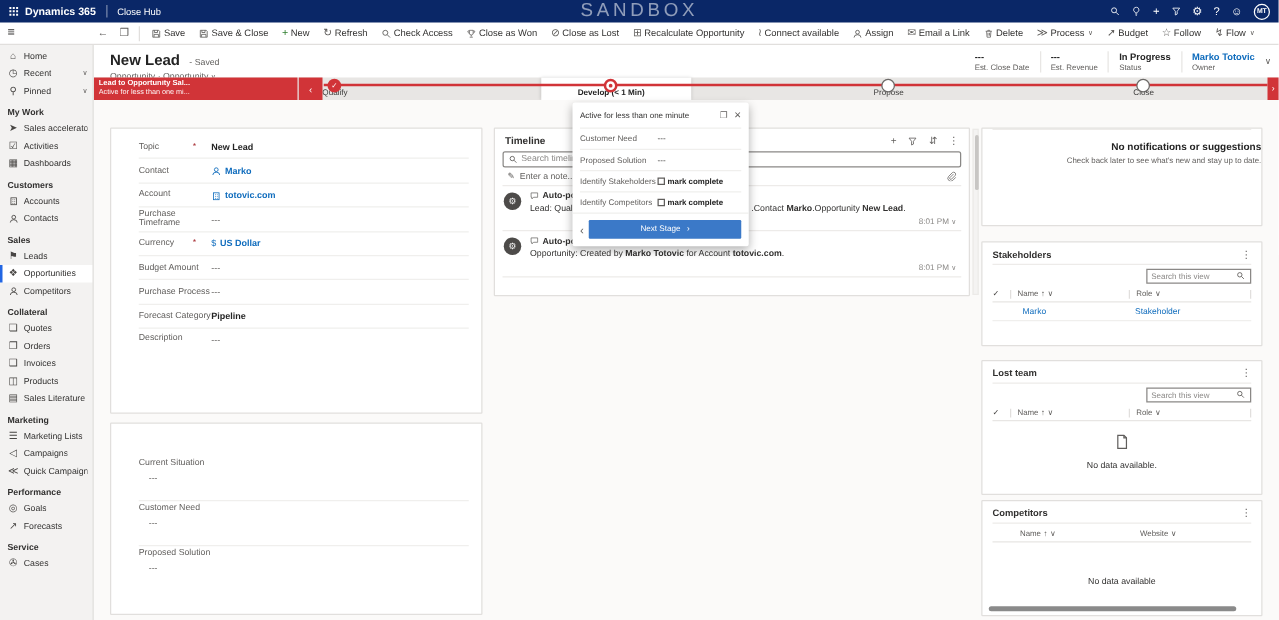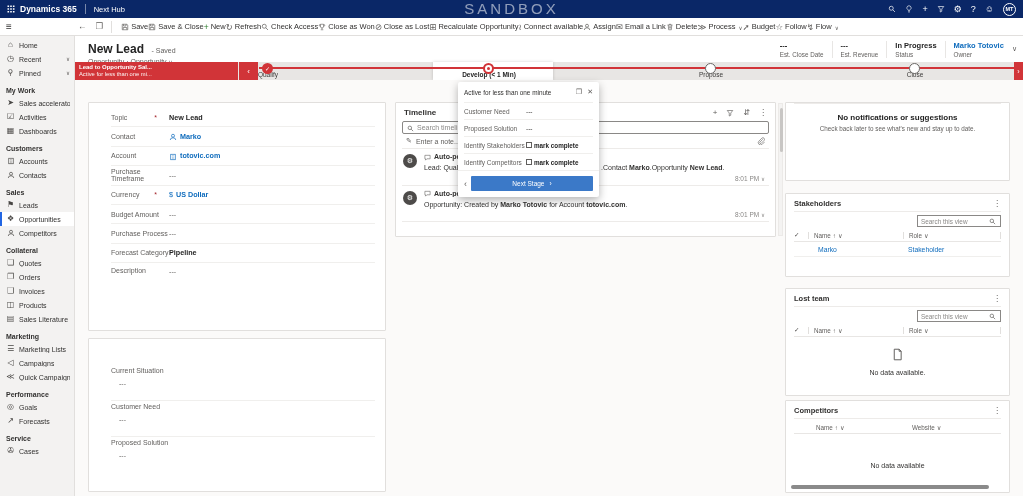--- a/index.html
+++ b/index.html
@@ -18,21 +18,21 @@
 .tb-right{margin-left:auto;display:flex;align-items:center;gap:9px;z-index:2}
 .tb-ic{font-size:9px;line-height:1;color:#fff;display:flex;align-items:center}
 .avatar{width:13px;height:13px;border-radius:50%;border:1px solid #fff;font-size:5.5px;font-weight:bold;display:flex;align-items:center;justify-content:center}
 
 
 .cmdbar{position:absolute;top:18px;left:0;right:0;height:18px;background:#fff;border-bottom:1px solid #e1dfdd;display:flex;align-items:center;font-size:7.5px;color:#323130;padding-left:6px;white-space:nowrap;overflow:hidden;z-index:5}
 .hamb{font-size:10px;color:#323130;width:12px}
 .cmd-spacer{width:60px;flex:none}
 .cmdnav{display:flex;align-items:center;gap:9px;margin-right:8px}
 .cmd-vdiv{width:1px;height:12px;background:#e1dfdd;margin-right:9px}
-.cmd{display:flex;align-items:flex-end;gap:2px;margin-right:0;cursor:default}
+.cmd{display:flex;align-items:center;gap:2px;margin-right:11px;cursor:default}
 .ci{font-size:8.5px;color:#5d5b59;line-height:1;display:flex;align-items:center}
 .ci.green{color:#2d7d2d}
 .cmd .dd{font-size:5.5px;color:#605e5c;margin-left:1px}
 
 
 .sidebar{position:absolute;top:36px;left:0;width:75px;bottom:0;background:#f3f2f1;border-right:1px solid #e1dfdd;font-size:7px;overflow:hidden;z-index:4;padding-top:2px}
 .sb-item{display:flex;align-items:center;height:14px;padding:0 4px 0 6px;gap:4px;cursor:default}
 .sb-item .si{width:9px;font-size:8px;color:#484644;text-align:center;flex:none;line-height:1}
 .sb-item .sl{white-space:nowrap;overflow:hidden}
 .sb-item .chev{margin-left:auto;font-size:5.5px;color:#605e5c}
@@ -116,21 +116,21 @@
 .tl-time{text-align:right;font-size:6.5px;color:#8a8886;margin-top:2.5px;padding-right:2px}
 .tl-time .chev{font-size:5.5px}
 .mid-scroll{position:absolute;left:703px;top:23px;width:5px;height:133px;background:#f4f3f2;border:1px solid #eceae8}
 .mid-thumb{position:absolute;left:0;top:4px;width:3px;height:44px;background:#c8c6c4;border-radius:2px;margin:0 .5px}
 
 
 .pc-head{display:flex;align-items:center;padding:5px 8px 3px}
 .pc-title{font-size:7.5px;font-weight:bold}
 .pc-more{margin-left:auto;color:#605e5c;font-size:8px}
 .pc-div{height:1px;background:#edebe9;margin:0 8px}
-.as-empty{text-align:center;margin-top:9px}
+.as-empty{text-align:right;margin-top:9px}
 .as-t{font-size:8px;font-weight:bold;color:#242424}
 .as-s{font-size:6.3px;color:#605e5c;margin-top:3px}
 .g-search{display:flex;margin:3px 8px 2px}
 .g-box{margin-left:auto;width:84px;height:12px;border:1px solid #8a8886;display:flex;align-items:center;padding:0 3px;gap:2px}
 .g-box input{border:0;outline:0;width:66px;font-size:6.4px;color:#323130;background:transparent;font-family:inherit}
 .g-cols{display:flex;align-items:center;height:13px;margin:1px 8px 0;color:#605e5c;font-size:6.3px;border-bottom:1px solid #e8e6e4}
 .g-cc{width:14px;flex:none;font-size:6.5px;color:#484644}
 .g-cn{width:95px;flex:none;border-left:1px solid #e1dfdd;padding-left:5px;display:flex;gap:2px;align-items:center}
 .g-cr{flex:1;border-left:1px solid #e1dfdd;padding-left:5px;display:flex;gap:2px;align-items:center;border-right:1px solid #e1dfdd}
 .g-row{display:flex;align-items:center;height:15px;margin:0 8px;border-bottom:1px solid #f0efed;font-size:6.8px}
@@ -166,21 +166,21 @@
 
   <header class="topbar">
     <div class="tb-left">
       <span class="tb-ic">
           <svg class="svgi" viewBox="0 0 16 16">
             <path fill="currentColor" d="M1 1h3.2v3.2H1zM6.4 1h3.2v3.2H6.4zM11.8 1H15v3.2h-3.2zM1 6.4h3.2v3.2H1zM6.4 6.4h3.2v3.2H6.4zM11.8 6.4H15v3.2h-3.2zM1 11.8h3.2V15H1zM6.4 11.8h3.2V15H6.4zM11.8 11.8H15V15h-3.2z"></path>
           </svg>
         </span>
       <span class="tb-app">Dynamics 365</span>
       <span class="tb-div"></span>
-      <span class="tb-area">Next Hub</span>
+      <span class="tb-area">Close Hub</span>
     </div>
     <div class="tb-watermark">SANDBOX</div>
     <div class="tb-right">
       <span class="tb-ic">
           <svg class="svgi" viewBox="0 0 16 16">
             <circle cx="6.5" cy="6.5" r="4" fill="none" stroke="currentColor" stroke-width="1.4"></circle>
             <path d="M9.5 9.5L14 14" stroke="currentColor" stroke-width="1.4"></path>
           </svg>
         </span>
       <span class="tb-ic">

